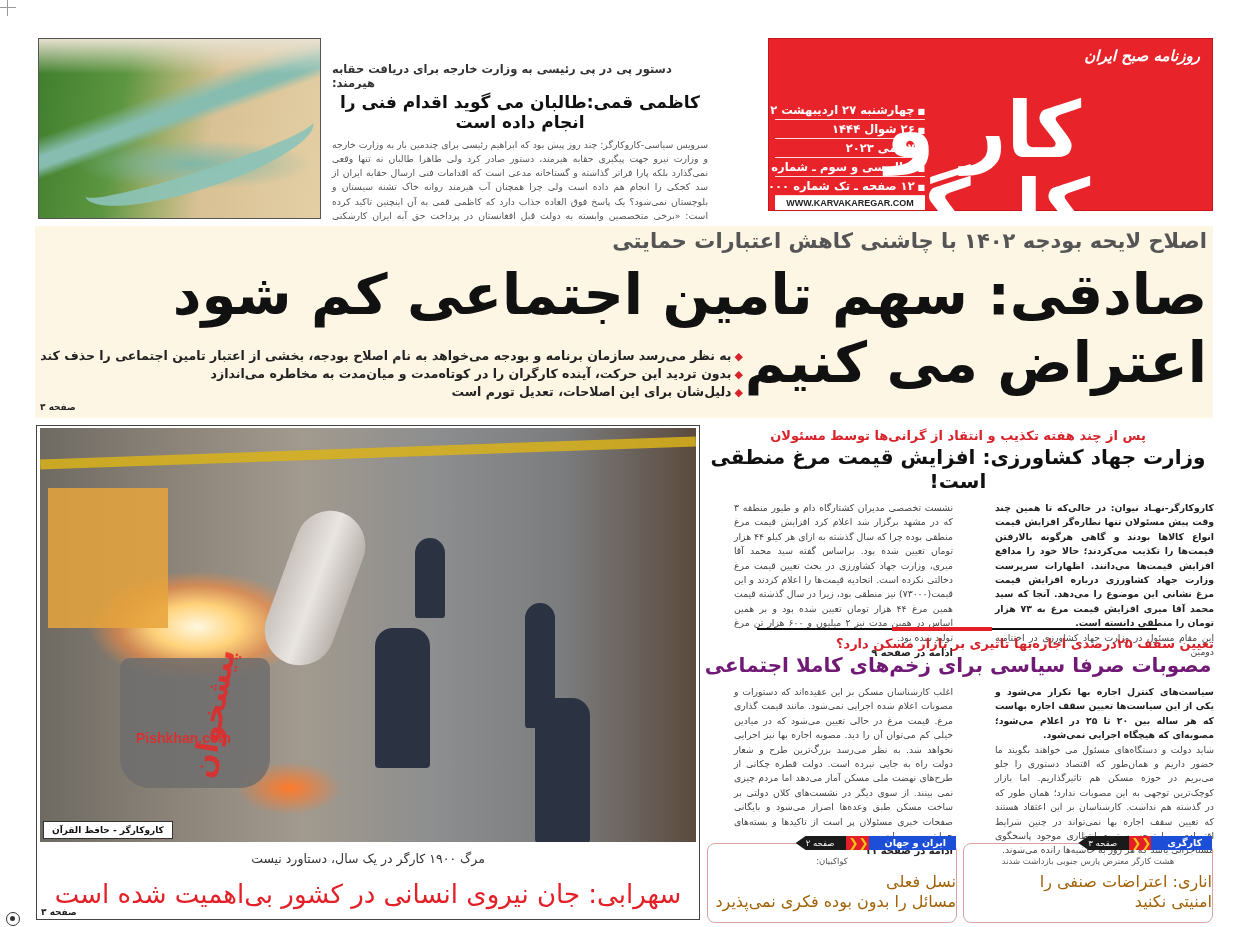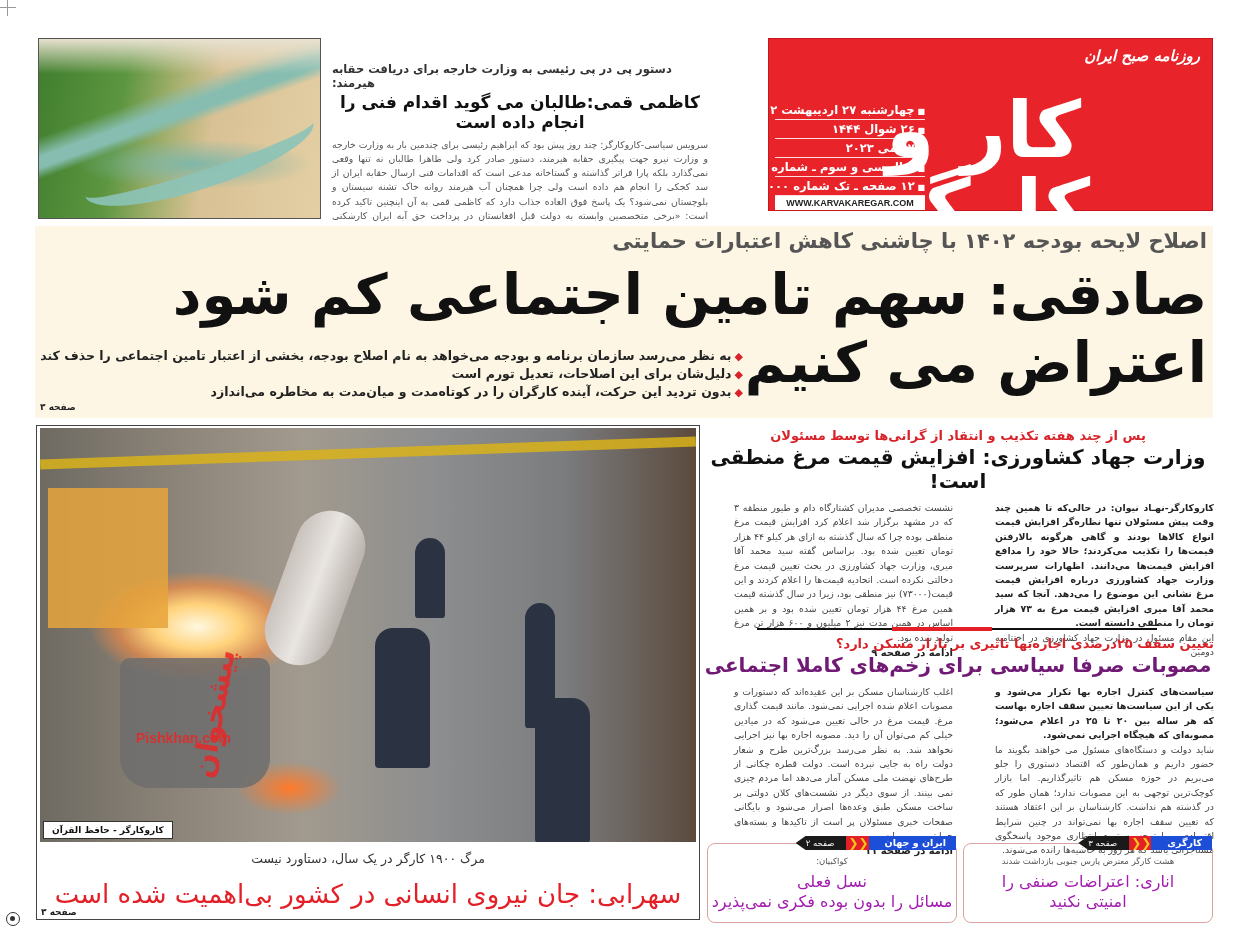--- a/index.html
+++ b/index.html
@@ -83,21 +83,21 @@
   .rent .kicker { font-size: 13px; font-weight: bold; color: #d8232a; text-align: right; }
   .rent .headline { font-size: 20px; font-weight: bold; text-align: center; color: #701a75; margin-top: 2px; }
 
   
   .teaser { position: absolute; top: 843px; width: 250px; height: 80px; border: 1px solid #d9a3a3; border-radius: 8px; direction: rtl; }
   .teaser .tag { position: absolute; top: -8px; right: 0; height: 14px; display: flex; flex-direction: row; direction: rtl; }
   .teaser .tag .sect { background: #1d4ed8; color: #fff; font-size: 9.5px; font-weight: bold; padding: 0 10px 0 16px; line-height: 14px; }
   .teaser .tag .chev { color: #f5c518; font-size: 12px; font-weight: bold; line-height: 14px; background: #e32027; padding-left: 2px; }
   .teaser .tag .pg { background: #1a1a1a; color: #fff; font-size: 8.5px; line-height: 14px; padding: 0 12px 0 10px; clip-path: polygon(0 50%, 10px 0, 100% 0, 100% 100%, 10px 100%); }
   .teaser .sub { position: absolute; top: 12px; width: 100%; text-align: center; font-size: 8.5px; color: #555; }
-  .teaser .head { position: absolute; top: 28px; width: 100%; text-align: center; font-size: 16px; color: #a21caf; line-height: 1.25; }
+  .teaser .head { position: absolute; top: 28px; width: 100%; text-align: right; font-size: 16px; color: #a16207; line-height: 1.25; }
 </style>
 </head>
 <body>
 
 <div class="crop-mark"></div>
 
 <div class="masthead">
   <div class="tagline">روزنامه صبح ایران</div>
   <div class="logo rtl">کار و کارگر</div>
   <div class="info">
@@ -120,22 +120,22 @@
   <div class="body">سرویس سیاسی-کاروکارگر: چند روز پیش بود که ابراهیم رئیسی برای چندمین بار به وزارت خارجه و وزارت نیرو جهت پیگیری حقابه هیرمند، دستور صادر کرد ولی ظاهرا طالبان نه تنها وقعی نمی‌گذارد بلکه پارا فراتر گذاشته و گستاخانه مدعی است که اقدامات فنی ارسال حقابه ایران از سد کجکی را انجام هم داده است ولی چرا همچنان آب هیرمند روانه خاک تشنه سیستان و بلوچستان نمی‌شود؟ یک پاسخ فوق العاده جذاب دارد که کاظمی قمی به آن اینچنین تاکید کرده است: «برخی متخصصین وابسته به دولت قبل افغانستان در پرداخت حق آبه ایران کارشکنی کرده‌اند»</div>
   <div class="cont">ادامه در صفحه ۲</div>
 </div>
 
 <div class="main-band">
   <div class="kicker">اصلاح لایحه بودجه ۱۴۰۲ با چاشنی کاهش اعتبارات حمایتی</div>
   <div class="hl1">صادقی: سهم تامین اجتماعی کم شود</div>
   <div class="hl2">اعتراض می کنیم</div>
   <div class="bullets">
     <div class="bullet"><span class="dia">◆</span><span>به نظر می‌رسد سازمان برنامه و بودجه می‌خواهد به نام اصلاح بودجه، بخشی از اعتبار تامین اجتماعی را حذف کند</span></div>
+    <div class="bullet"><span class="dia">◆</span><span>بدون تردید این حرکت، آینده کارگران را در کوتاه‌مدت و میان‌مدت به مخاطره می‌اندازد</span></div>
     <div class="bullet"><span class="dia">◆</span><span>دلیل‌شان برای این اصلاحات، تعدیل تورم است</span></div>
-    <div class="bullet"><span class="dia">◆</span><span>بدون تردید این حرکت، آینده کارگران را در کوتاه‌مدت و میان‌مدت به مخاطره می‌اندازد</span></div>
   </div>
   <div class="page-ref">صفحه ۳</div>
 </div>
 
 <div class="photo-block">
   <div class="factory-photo">
     <div class="beam" style="left:0;top:20px;width:656px;transform:rotate(-2deg);"></div>
     <div class="orange-panel"></div>
     <div class="pipe"></div>
     <div class="ladle"></div>

